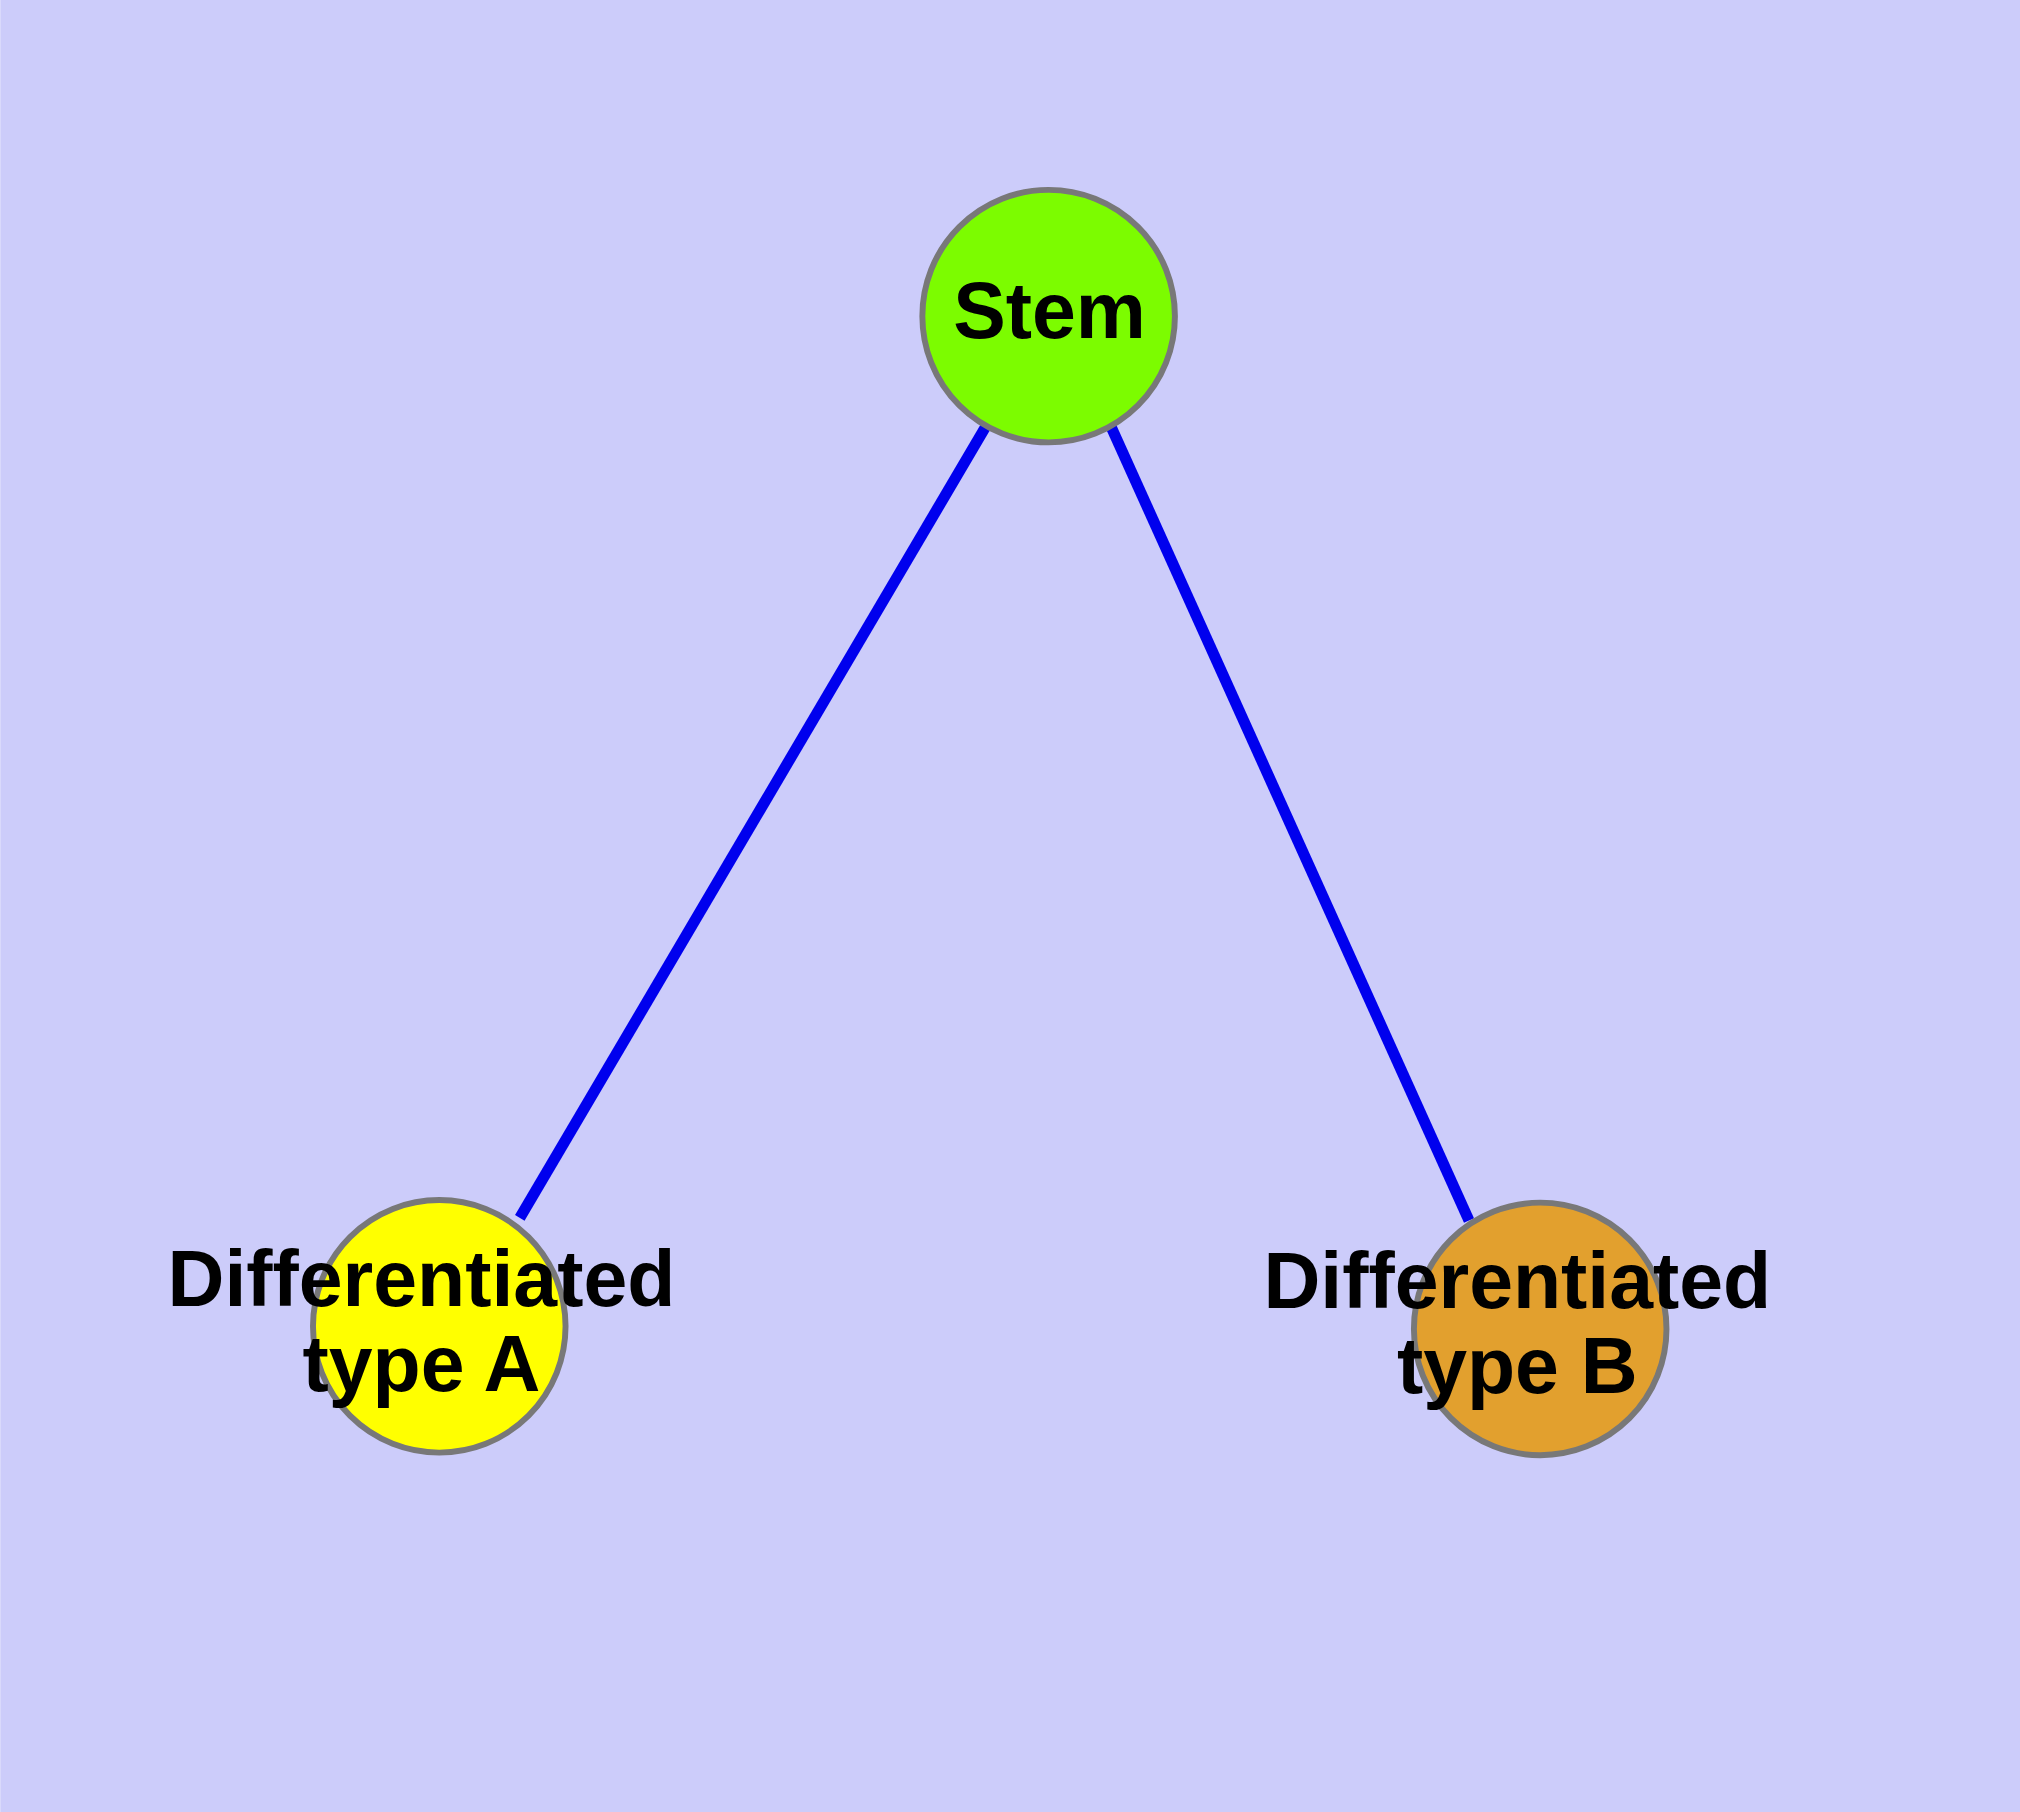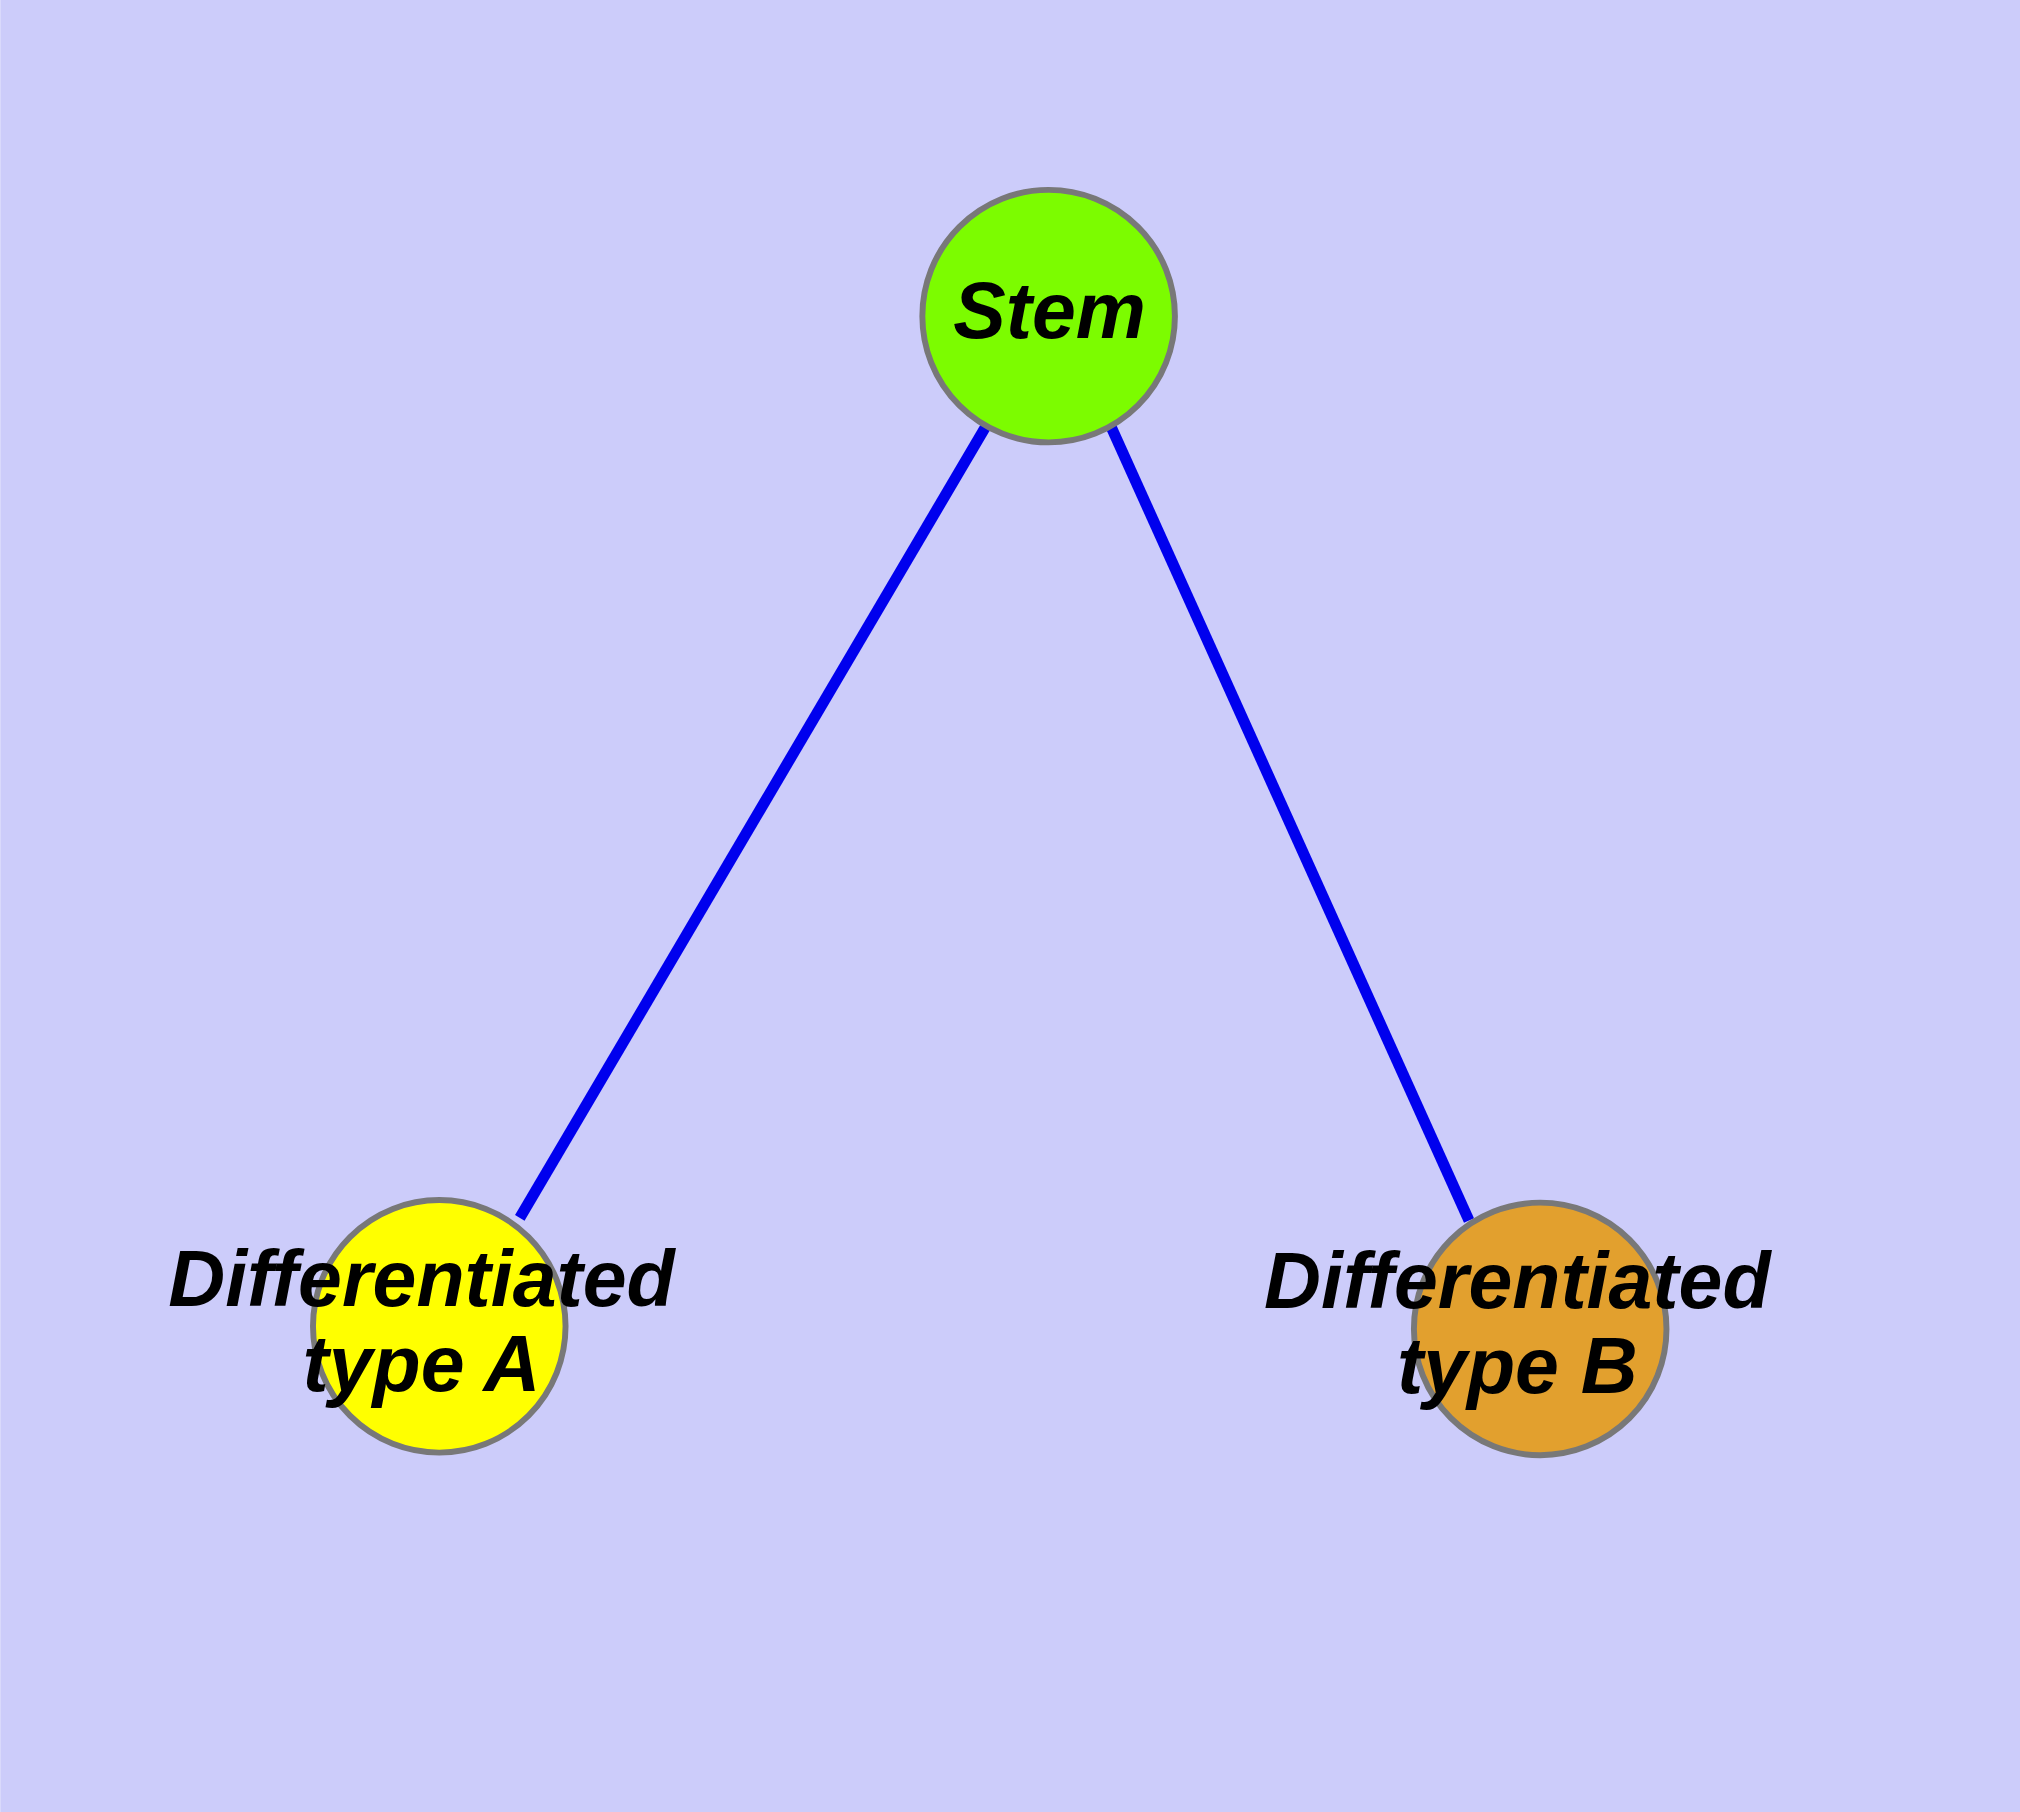--- a/index.html
+++ b/index.html
@@ -28,21 +28,21 @@
     fill: #000000;
     stroke: none;
     text-anchor: middle;
     dominant-baseline: middle;
     paint-order: normal;
   }
 </style>
 </head>
 <body>
 
-<div id="stage" style="width: 2021px; height: 1812px; font-style: italic;">
+<div id="stage" style="width: 2021px; height: 1812px;">
   <svg id="graph-svg" viewBox="0 0 2384 2138" xmlns="http://www.w3.org/2000/svg" style="width: 2021px; height: 1812px;">
 
     <rect id="bg-rect" x="0" y="0" width="2384" height="2138" fill="#ccccfa"></rect>
 
     <g id="edges-layer">
         <line x1="1163" y1="503" x2="613" y2="1437" stroke="#0000ee" stroke-width="13" stroke-linecap="butt"></line>
         <line x1="1310" y1="502" x2="1733" y2="1440" stroke="#0000ee" stroke-width="13" stroke-linecap="butt"></line>
       </g>
     <g id="nodes-layer">
         <circle cx="1237" cy="373" r="149" fill="#7cfc00" stroke="#787878" stroke-width="7"></circle>

